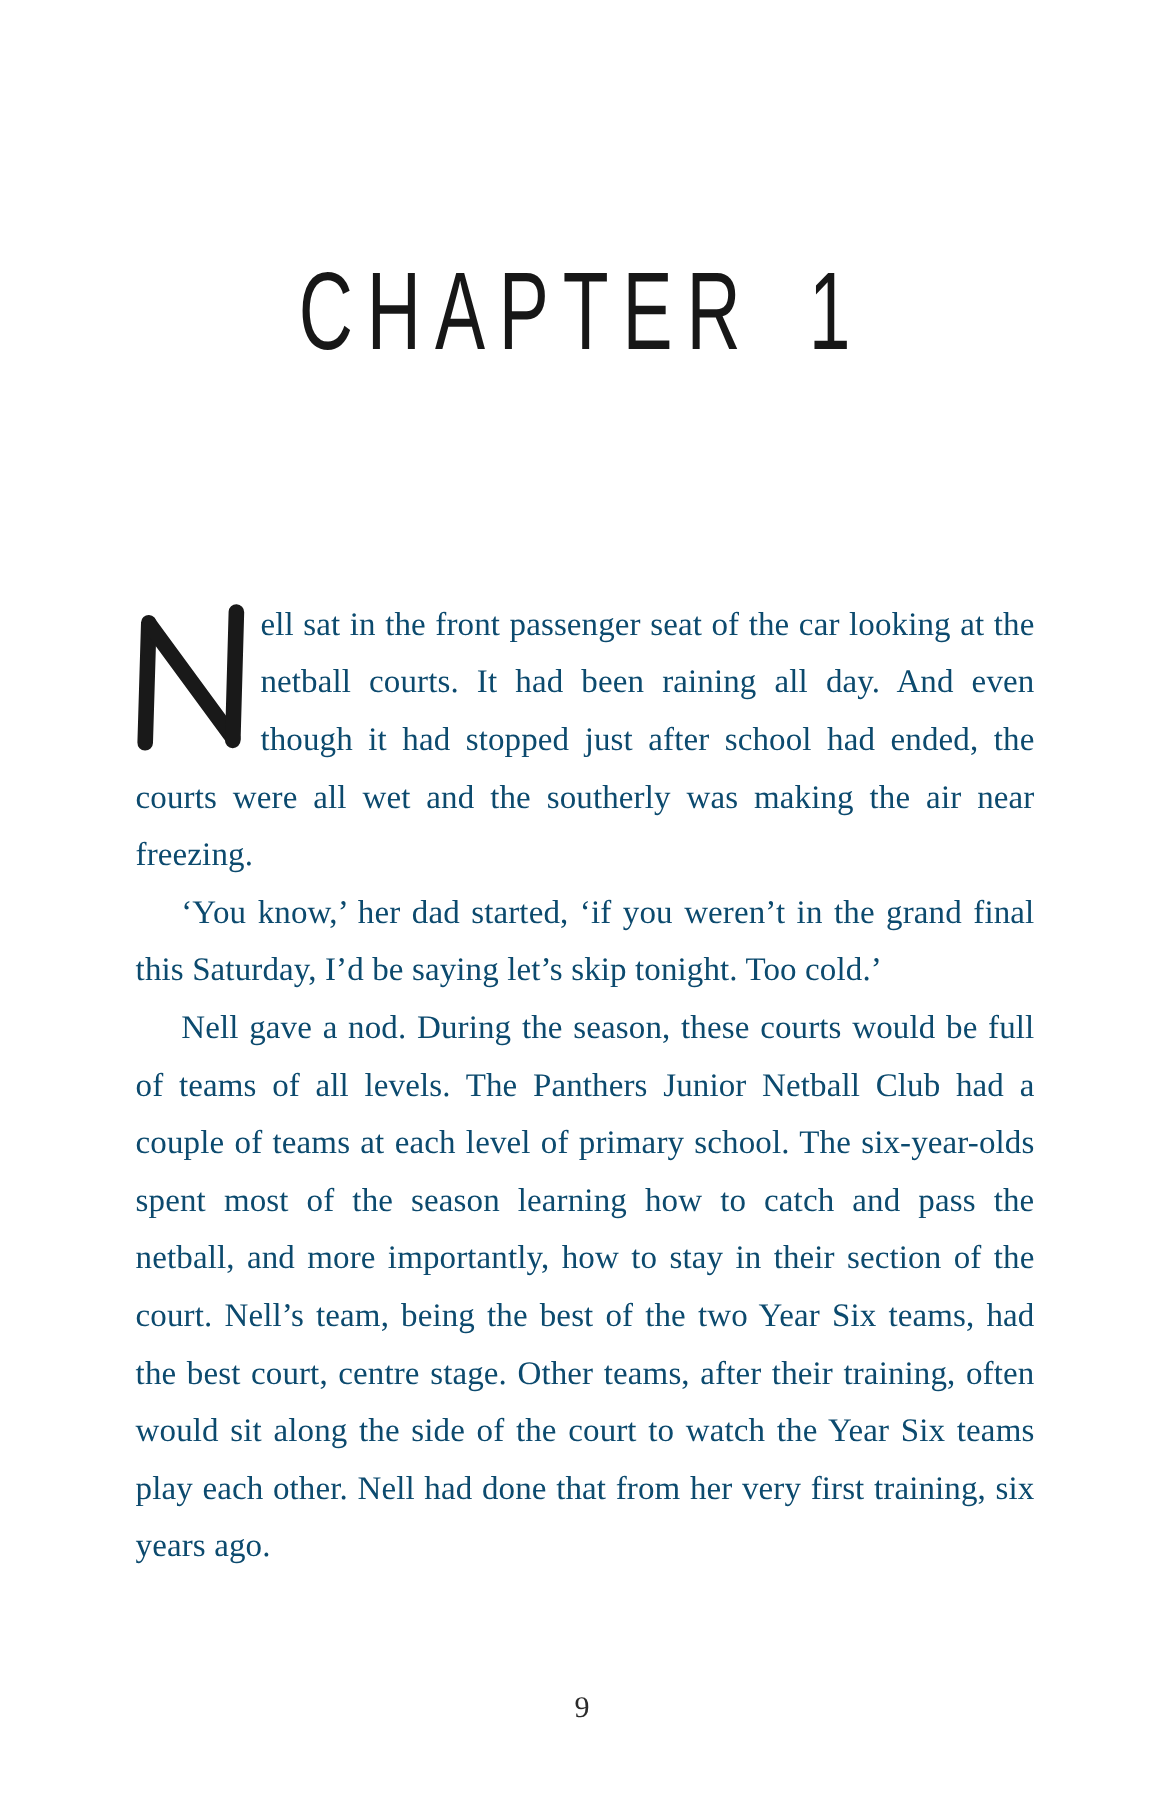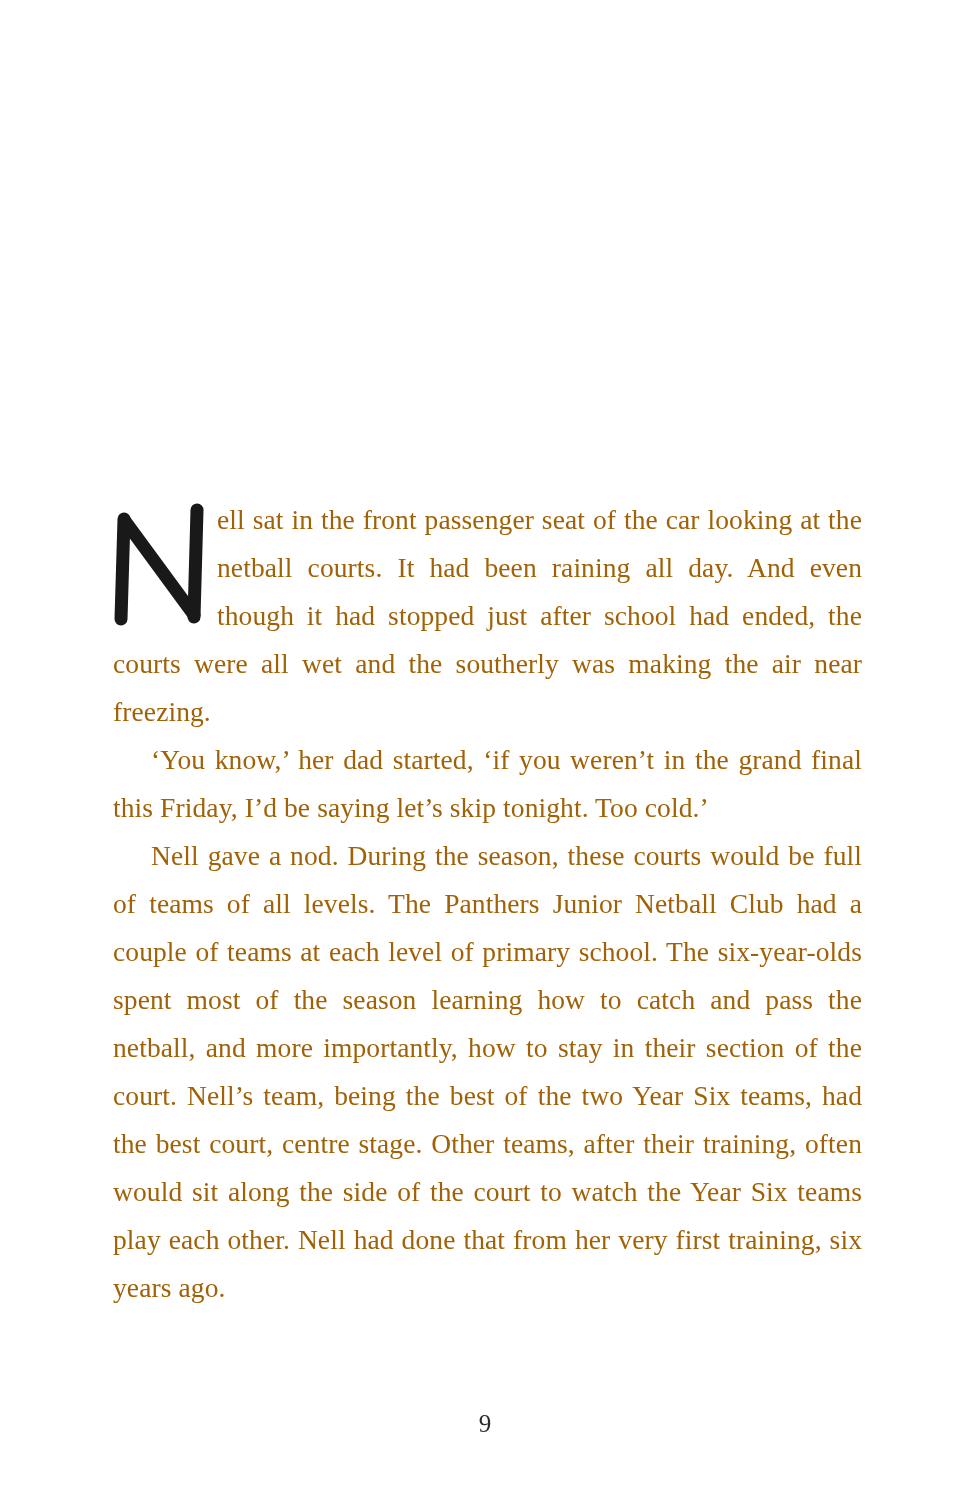--- a/index.html
+++ b/index.html
@@ -40,21 +40,21 @@
   }
   .body-text {
     position: absolute;
     left: 113px;
     top: 496px;
     width: 749px;
     font-size: 27.5px;
     line-height: 48px;
     text-align: justify;
     letter-spacing: 0.1px;
-    color: #a16207;
+    color: #0c4a6e;
   }
   .para {
     margin: 0;
     padding: 0;
   }
   .indent {
     text-indent: 38px;
   }
   .justify-last {
     text-align-last: justify;
@@ -87,35 +87,38 @@
   .page-number {
     font-size: 25px;
     color: #2b2b2b;
   }
 </style>
 </head>
 <body>
 
 <div class="page">
 
+  <h1 class="chapter-heading">
+    <span class="heading-text">CHAPTER 1</span>
+  </h1>
 
   <main class="body-text">
 
     <p class="para">
       <span class="dropcap">
         <svg width="92" height="126" viewBox="0 0 92 126" aria-hidden="true">
           <path d="M11 16 L8 116" stroke="#191919" stroke-width="13" stroke-linecap="round" fill="none"></path>
           <path d="M12 18 L81 112" stroke="#191919" stroke-width="13" stroke-linecap="round" fill="none"></path>
           <path d="M84 7 L81 114" stroke="#191919" stroke-width="13" stroke-linecap="round" fill="none"></path>
         </svg>
         <span class="sr-only">N</span>
       </span><span class="para-text">ell sat in the front passenger seat of the car looking at the netball courts. It had been raining all day. And even though it had stopped just after school had ended, the courts were all wet and the southerly was making the air near freezing.</span>
     </p>
 
-    <p class="para indent"><span class="para-text">‘You know,’ her dad started, ‘if you weren’t in the grand final this Friday, I’d be saying let’s skip tonight. Too cold.’</span></p>
+    <p class="para indent"><span class="para-text">‘You know,’ her dad started, ‘if you weren’t in the grand final this Saturday, I’d be saying let’s skip tonight. Too cold.’</span></p>
 
     <p class="para indent"><span class="para-text">Nell gave a nod. During the season, these courts would be full of teams of all levels. The Panthers Junior Netball Club had a couple of teams at each level of primary school. The six-year-olds spent most of the season learning how to catch and pass the netball, and more importantly, how to stay in their section of the court. Nell’s team, being the best of the two Year Six teams, had the best court, centre stage. Other teams, after their training, often would sit along the side of the court to watch the Year Six teams play each other. Nell had done that from her very first training, six years ago.</span></p>
 
 
   </main>
 
   <footer class="page-footer">
     <span class="page-number">9</span>
   </footer>
 

